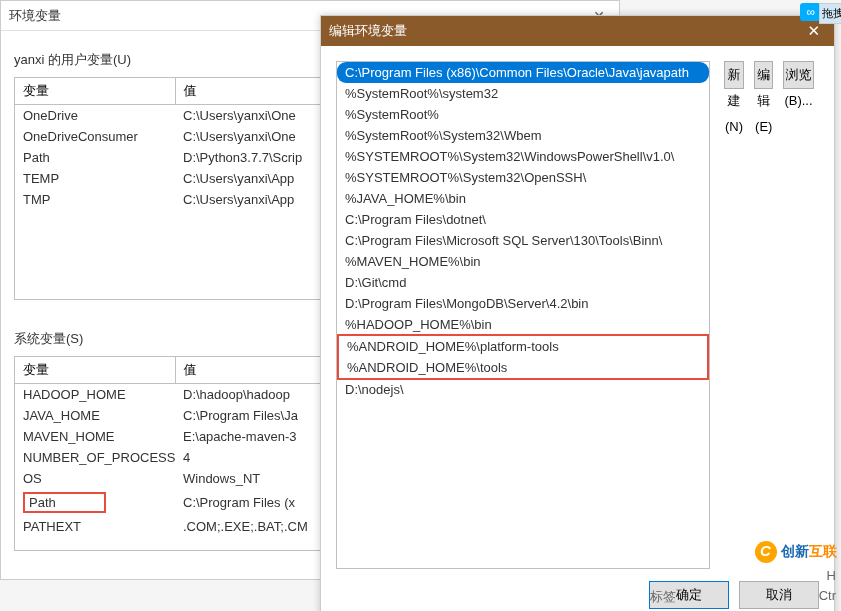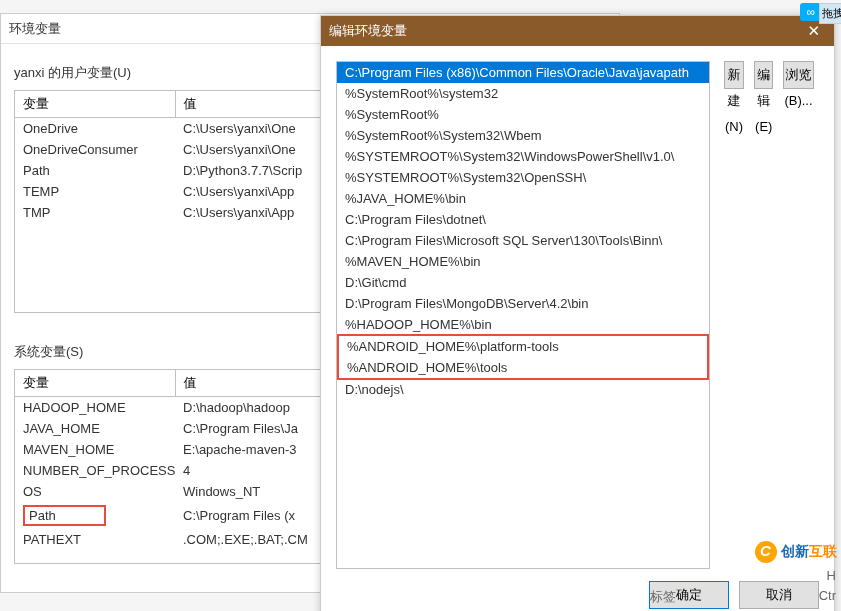--- a/index.html
+++ b/index.html
@@ -7,21 +7,21 @@
       font-family: "Microsoft YaHei", "Segoe UI", sans-serif;
       font-size: 13px;
       background: #f5f5f5;
       width: 841px;
       height: 611px;
       position: relative;
       overflow: hidden;
     }
     .dialog1 {
       position: absolute;
-      left: 0; top: 13px;
+      left: 0; top: 0;
       width: 620px;
       height: 580px;
       background: #fff;
       border: 1px solid #ccc;
     }
     .dialog1-titlebar {
       height: 30px;
       display: flex;
       align-items: center;
       justify-content: space-between;
@@ -85,20 +85,21 @@
       border: 1px solid #c0c0c0;
       background: #fff;
       overflow-y: auto;
     }
     .path-item {
       padding: 3px 8px;
       font-size: 13px;
       color: #333;
       white-space: nowrap;
       overflow: hidden;
+      border-radius: 9px;
     }
     .path-item.selected { background: #0078d7; color: #fff; }
     .list-red-box {
       border: 2px solid #e74c3c;
       margin: -1px 0;
     }
     .btn-col { display: flex; flex-direction: row; gap: 10px; width: 95px; }
     .btn {
       height: 28px;
       border: 1px solid #adadad;

